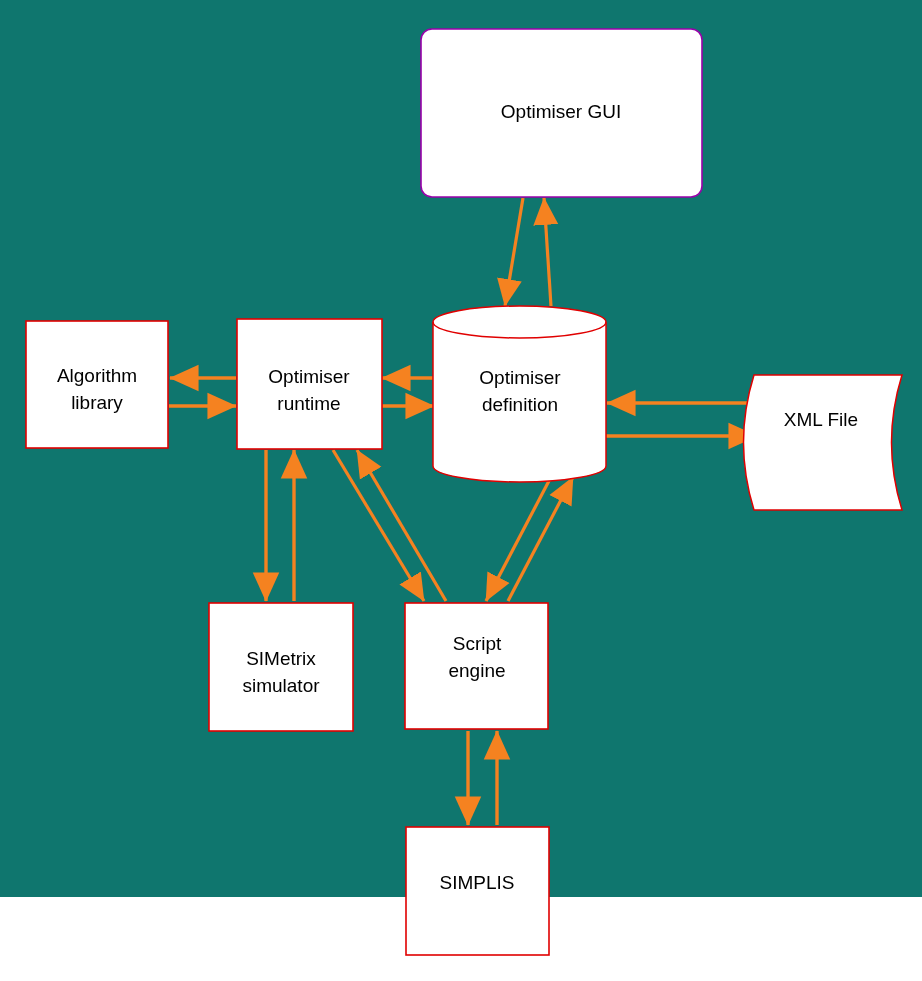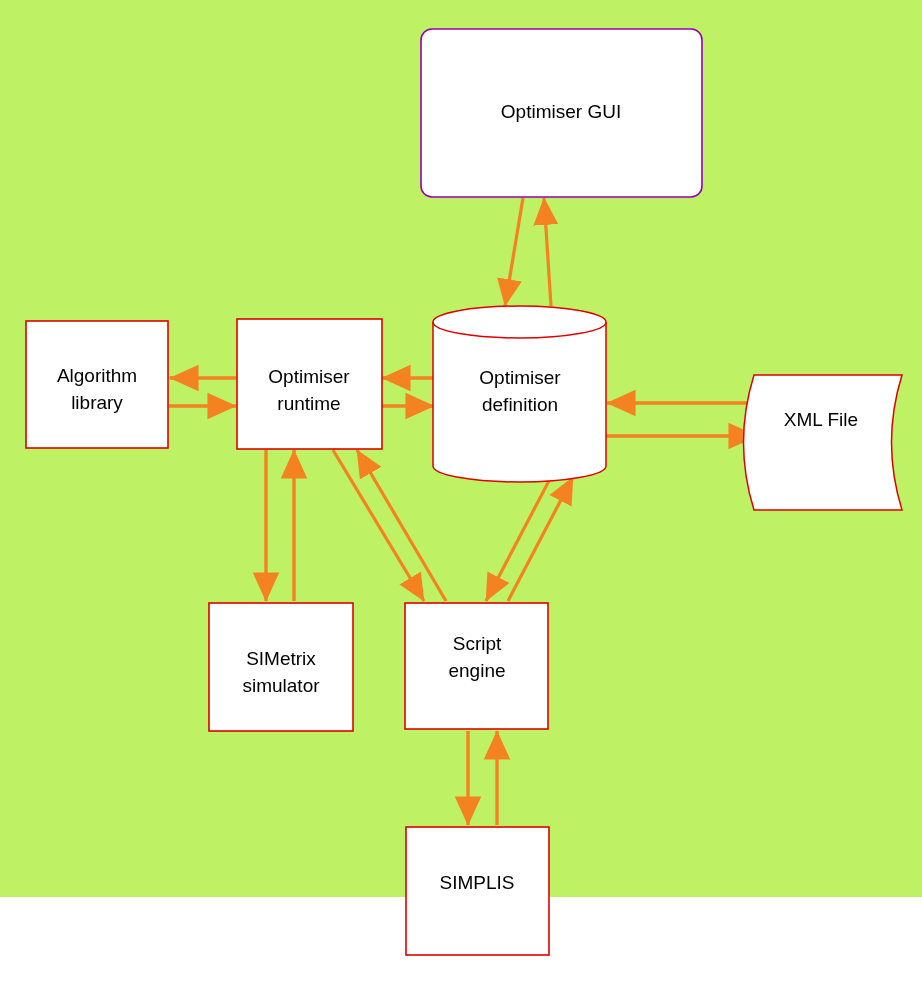--- a/index.html
+++ b/index.html
@@ -10,21 +10,21 @@
   body {
     width: 922px;
     height: 981px;
     font-family: "Liberation Sans", sans-serif;
     overflow: hidden;
   }
   #diagram-root {
     position: relative;
     width: 922px;
     height: 897px;
-    background: #bef264;
+    background: #0f766e;
   }
   svg#diagram-svg {
     position: absolute;
     left: 0;
     top: 0;
     width: 922px;
     height: 981px;
     display: block;
   }
   .node-shape {

